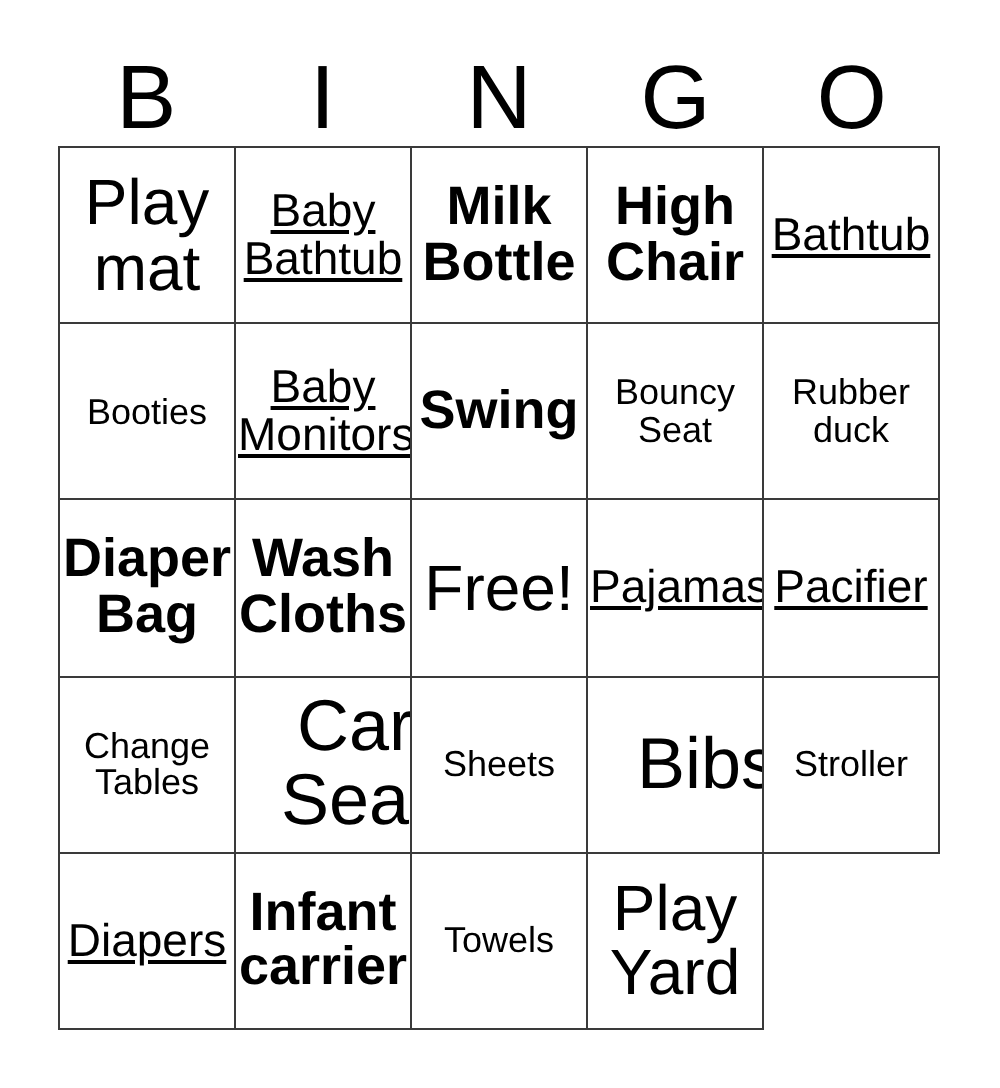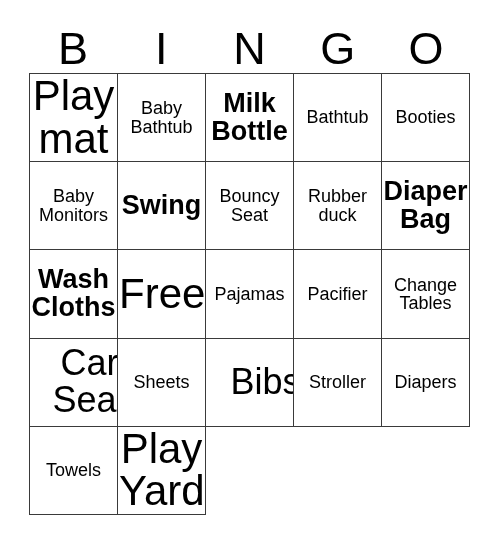--- a/index.html
+++ b/index.html
@@ -74,24 +74,24 @@
     width: 100%;
     line-height: 1.02;
     font-weight: 400;
     color: #000000;
     white-space: pre-line;
     word-break: normal;
   }
 
   
   .fs-xxl .cell-text { font-size: 36px; padding-left: 32px; }
-  .fs-xl  .cell-text { font-size: 42px; }
+  .fs-xl  .cell-text { font-size: 32px; }
   .fs-l   .cell-text { font-size: 27px; font-weight: bold; }
   .fs-m   .cell-text { font-size: 18px; }
-  .fs-s   .cell-text { font-size: 18px; }
+  .fs-s   .cell-text { font-size: 23px; text-decoration: underline; }
 </style>
 </head>
 <body>
 
 <div id="card">
 
   <div id="header">
     <div class="header-letter">B</div>
     <div class="header-letter">I</div>
     <div class="header-letter">N</div>
@@ -104,20 +104,24 @@
         <span class="cell-text">Play
 mat</span>
       </div>
       <div class="cell fs-s">
         <span class="cell-text">Baby
 Bathtub</span>
       </div>
       <div class="cell fs-l">
         <span class="cell-text">Milk
 Bottle</span>
+      </div>
+      <div class="cell fs-l">
+        <span class="cell-text">High
+Chair</span>
       </div>
       <div class="cell fs-s">
         <span class="cell-text">Bathtub</span>
       </div>
       <div class="cell fs-m">
         <span class="cell-text">Booties</span>
       </div>
       <div class="cell fs-s">
         <span class="cell-text">Baby
 Monitors</span>
@@ -163,20 +167,24 @@
       </div>
       <div class="cell fs-xxl">
         <span class="cell-text">Bibs</span>
       </div>
       <div class="cell fs-m">
         <span class="cell-text">Stroller</span>
       </div>
       <div class="cell fs-s">
         <span class="cell-text">Diapers</span>
       </div>
+      <div class="cell fs-l">
+        <span class="cell-text">Infant
+carrier</span>
+      </div>
       <div class="cell fs-m">
         <span class="cell-text">Towels</span>
       </div>
       <div class="cell fs-xl">
         <span class="cell-text">Play
 Yard</span>
       </div>
     </div>
 
 </div>

